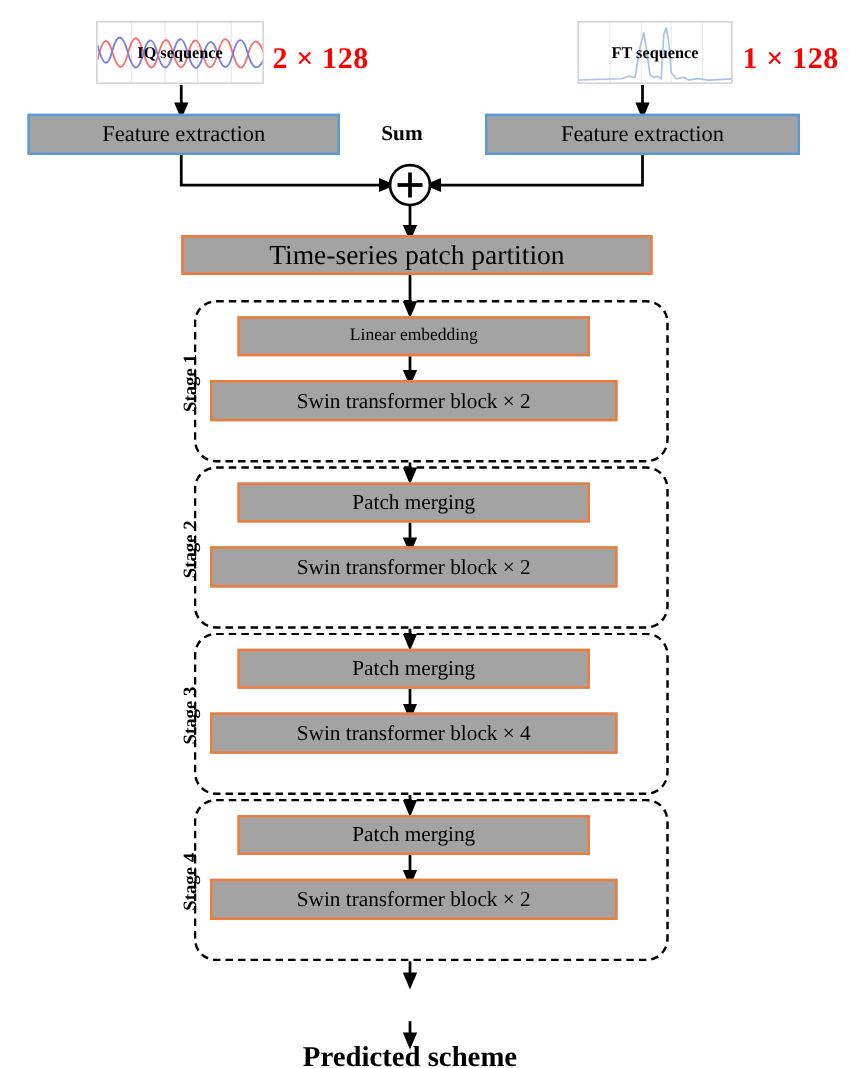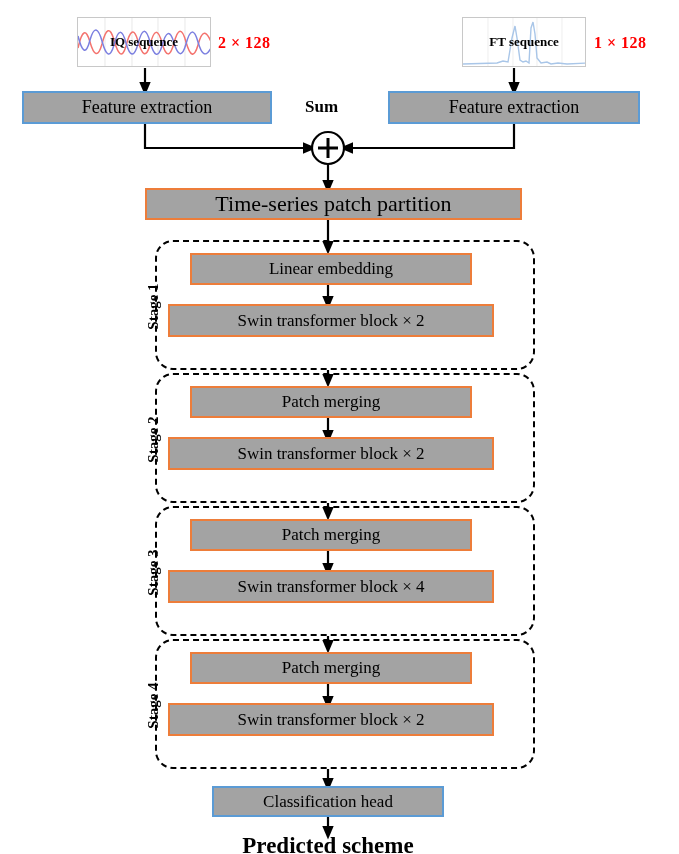--- a/index.html
+++ b/index.html
@@ -54,21 +54,21 @@
     font-weight: bold;
     color: #000000;
     white-space: nowrap;
     text-align: center;
   }
   .red-text {
     position: absolute;
     font-weight: bold;
     color: #FF0000;
     white-space: nowrap;
-    font-size: 16px;
+    font-size: 24px;
     letter-spacing: 0.5px;
   }
   .thumb {
     position: absolute;
     box-sizing: border-box;
     border: 1px solid #c8c8c8;
     background: #ffffff;
     overflow: hidden;
   }
   .thumb-label {
@@ -187,35 +187,34 @@
 
   <div class="node blue" style="left:22px; top:91px; width:250px; height:33px; font-size:18px;">Feature extraction</div>
   <div class="node blue" style="left:388px; top:91px; width:252px; height:33px; font-size:18px;">Feature extraction</div>
 
   <div class="sum-label" style="left:305px; top:97px;">Sum</div>
 
   <div class="node orange" style="left:145px; top:188px; width:377px; height:32px; font-size:22px;">Time-series patch partition</div>
 
   <div class="stagebox" style="left:155px; top:240px; width:380px; height:130px;"></div>
   <div class="stage-label" style="left:108px; top:298px; width:90px;">Stage 1</div>
-  <div class="node orange" style="left:190px; top:253px; width:282px; height:32px; font-size:17px;">Linear embedding</div>
+  <div class="node orange" style="left:190px; top:253px; width:282px; height:32px; font-size:14px;">Linear embedding</div>
   <div class="node orange" style="left:168px; top:304px; width:326px; height:33px; font-size:17px;">Swin transformer block × 2</div>
 
   <div class="stagebox" style="left:155px; top:373px; width:380px; height:130px;"></div>
   <div class="stage-label" style="left:108px; top:431px; width:90px;">Stage 2</div>
   <div class="node orange" style="left:190px; top:386px; width:282px; height:32px; font-size:17px;">Patch merging</div>
   <div class="node orange" style="left:168px; top:437px; width:326px; height:33px; font-size:17px;">Swin transformer block × 2</div>
 
   <div class="stagebox" style="left:155px; top:506px; width:380px; height:130px;"></div>
   <div class="stage-label" style="left:108px; top:564px; width:90px;">Stage 3</div>
   <div class="node orange" style="left:190px; top:519px; width:282px; height:32px; font-size:17px;">Patch merging</div>
   <div class="node orange" style="left:168px; top:570px; width:326px; height:33px; font-size:17px;">Swin transformer block × 4</div>
 
   <div class="stagebox" style="left:155px; top:639px; width:380px; height:130px;"></div>
   <div class="stage-label" style="left:108px; top:697px; width:90px;">Stage 4</div>
   <div class="node orange" style="left:190px; top:652px; width:282px; height:32px; font-size:17px;">Patch merging</div>
   <div class="node orange" style="left:168px; top:703px; width:326px; height:33px; font-size:17px;">Swin transformer block × 2</div>
 
-  <div class="node blue" style="left:212px; top:786px; width:232px; height:31px; font-size:17px;">Classification head</div>
 
   <div class="plain-text" style="left:208px; top:833px; width:240px; font-size:23px;">Predicted scheme</div>
 
 </div>
 
 </body></html>

